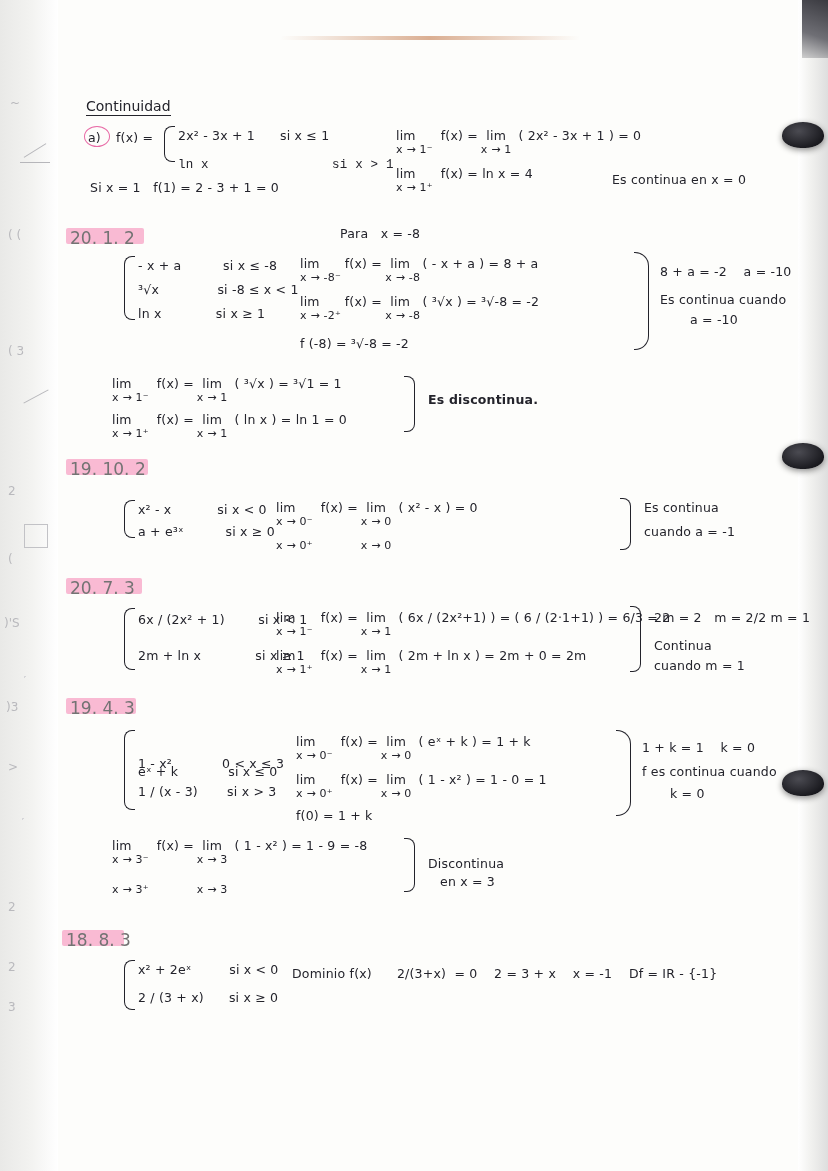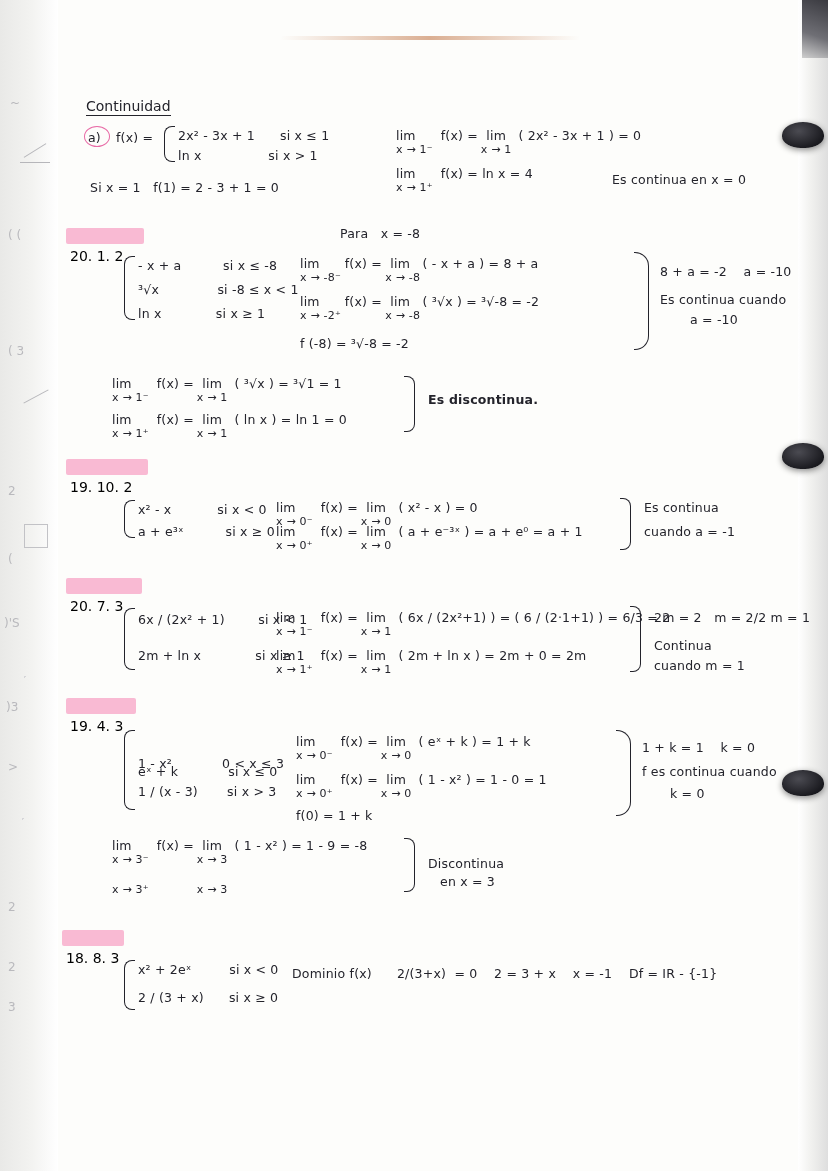--- a/index.html
+++ b/index.html
@@ -76,24 +76,23 @@
     white-space: pre;
   }
   .hl {
     position: absolute;
     background: #f7a7c8;
     opacity: .78;
     border-radius: 2px;
   }
   .hl-label {
     position: absolute;
-    font-size: 14px;
-    color: #000000;
+    font-size: 17px;
+    color: #737373;
     white-space: pre;
-    margin-top: 20px;
   }
   .circle-a {
     position: absolute;
     width: 24px; height: 19px;
     border: 1.6px solid #e86aa6;
     border-radius: 50%;
   }
   .brace {
     position: absolute;
     font-size: 0;
@@ -153,21 +152,21 @@
   <div class="bleed" style="left:8px; top:1000px;">3</div>
 
   <div class="title" style="left:86px; top:98px;">Continuidad</div>
 
   <div class="circle-a" style="left:84px; top:126px;"></div>
   <div class="hw md" style="left:88px; top:130px;">a)</div>
 
   <div class="hw md" style="left:116px; top:130px;">f(x) =</div>
   <div class="brace" style="left:164px; top:126px; height:34px;"></div>
   <div class="hw md" style="left:178px; top:128px;">2x² - 3x + 1      si x ≤ 1</div>
-  <div class="hw md" style="left:178px; top:148px;">ln x                si x &gt; 1</div>
+  <div class="hw md" style="left:178px; top:158px;font-family:Liberation Mono, monospace;">ln x                si x &gt; 1</div>
 
   <div class="hw md" style="left:396px; top:128px;">lim      f(x) =  lim   ( 2x² - 3x + 1 ) = 0</div>
   <div class="hw sm" style="left:396px; top:143px;">x → 1⁻             x → 1</div>
   <div class="hw md" style="left:396px; top:166px;">lim      f(x) = ln x = 4</div>
   <div class="hw sm" style="left:396px; top:181px;">x → 1⁺</div>
 
   <div class="hw md" style="left:90px; top:180px;">Si x = 1   f(1) = 2 - 3 + 1 = 0</div>
   <div class="hw md" style="left:612px; top:172px;">Es continua en x = 0</div>
 
   <div class="hl" style="left:66px; top:228px; width:78px; height:16px;"></div>
@@ -201,21 +200,20 @@
 
   <div class="hl" style="left:66px; top:459px; width:82px; height:16px;"></div>
   <div class="hl-label" style="left:70px; top:459px;">19. 10. 2</div>
 
   <div class="brace" style="left:124px; top:500px; height:36px;"></div>
   <div class="hw md" style="left:138px; top:502px;">x² - x           si x &lt; 0</div>
   <div class="hw md" style="left:138px; top:524px;">a + e³ˣ          si x ≥ 0</div>
 
   <div class="hw md" style="left:276px; top:500px;">lim      f(x) =  lim   ( x² - x ) = 0</div>
   <div class="hw sm" style="left:276px; top:515px;">x → 0⁻             x → 0</div>
-  <div class="hw md" style="left:276px; top:524px;">lim      f(x) =  lim   ( a + e⁻³ˣ ) = a + e⁰ = a + 1</div>
   <div class="hw sm" style="left:276px; top:539px;">x → 0⁺             x → 0</div>
 
   <div class="brace-r" style="left:620px; top:498px; height:50px;"></div>
   <div class="hw md" style="left:644px; top:500px;">Es continua</div>
   <div class="hw md" style="left:644px; top:524px;">cuando a = -1</div>
 
   <div class="hl" style="left:66px; top:578px; width:76px; height:16px;"></div>
   <div class="hl-label" style="left:70px; top:578px;">20. 7. 3</div>
 
   <div class="brace" style="left:124px; top:608px; height:60px;"></div>

